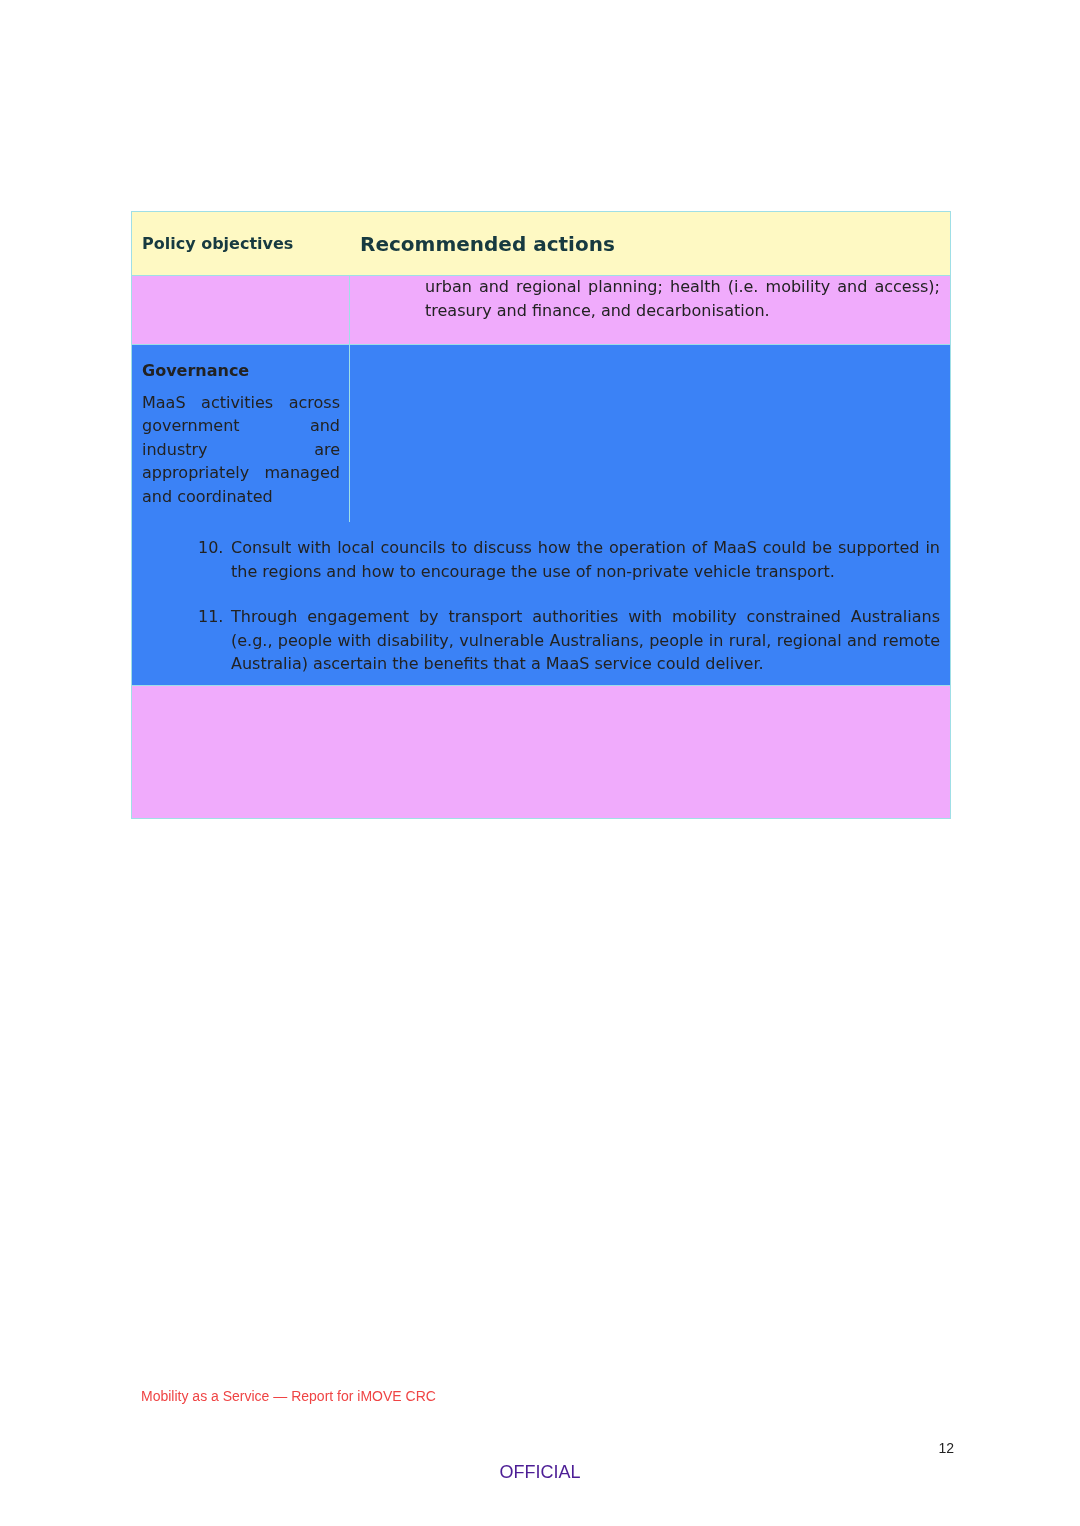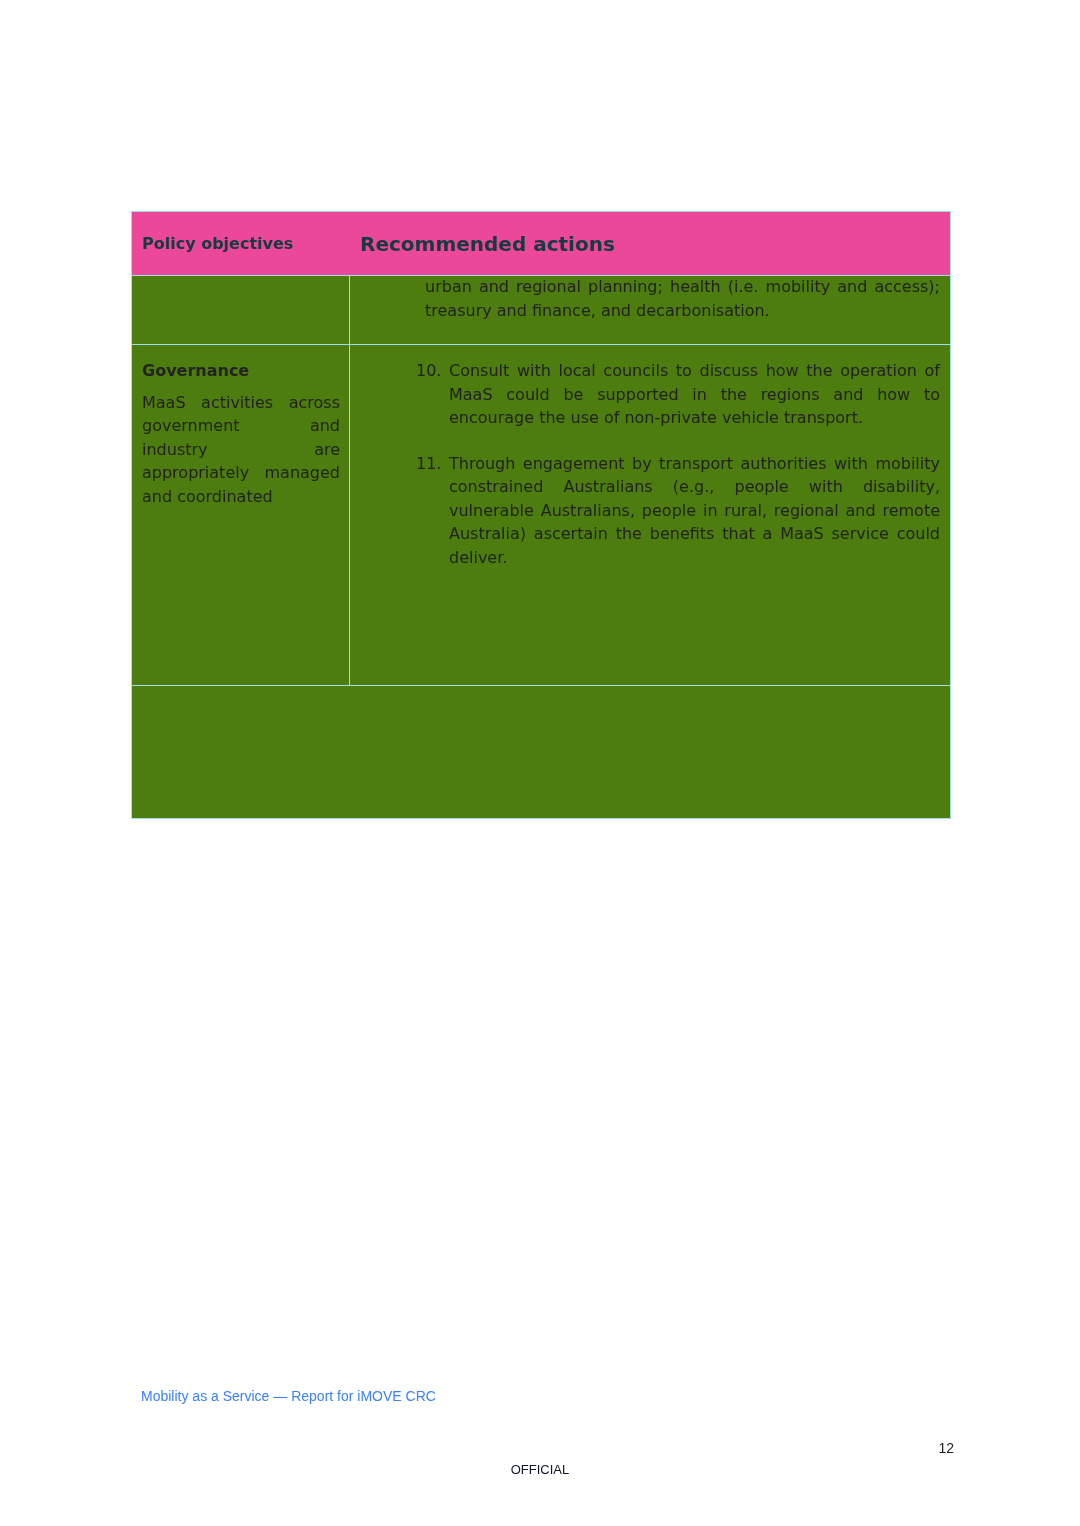--- a/index.html
+++ b/index.html
@@ -5,39 +5,39 @@
     html, body { margin: 0; padding: 0; }
     body {
       width: 1080px; height: 1526px; background: #ffffff; position: relative;
       font-family: "DejaVu Sans", sans-serif; color: #222;
     }
     .table {
       position: absolute; left: 131px; top: 211px; width: 818px;
       border: 1px solid #9fdfe6; border-collapse: collapse;
     }
     .hdr {
-      display: flex; height: 63px; background: #ec4899; align-items: center;
+      display: flex; height: 63px; background: #fef9c3; align-items: center;
     }
     .hdr .c1 { width: 218px; padding-left: 10px; box-sizing: border-box; font-weight: bold; font-size: 16px; color: #173a40; }
     .hdr .c2 { padding-left: 10px; font-weight: bold; font-size: 20px; color: #173a40; }
     .row { display: flex; border-top: 1px solid #9fdfe6; }
-    .row.shaded { background: #4d7c0f; }
-    .row.white { background: #4d7c0f; }
+    .row.shaded { background: #f0abfc; }
+    .row.white { background: #3b82f6; flex-direction: column; }
     .col1 { width: 218px; box-sizing: border-box; padding: 14px 9px 14px 10px; border-right: 1px solid #9fdfe6; font-size: 16px; line-height: 23.5px; }
     .col2 { flex: 1; box-sizing: border-box; padding: 14px 10px 14px 42px; font-size: 16px; line-height: 23.5px; }
     .obj-title { font-weight: bold; color: #222; }
     .obj-desc { margin-top: 8px; text-align: justify; text-align-last: left; }
     .action { display: flex; margin-bottom: 22px; }
     .action:last-child { margin-bottom: 0; }
     .num { width: 33px; flex: none; margin-left: 24px; }
     .txt { flex: 1; text-align: justify; }
     .cont { padding-left: 75px; text-align: justify; }
-    .footer-left { position: absolute; left: 141px; top: 1388px; font-family: "Liberation Sans", sans-serif; font-size: 14px; color: #3b82f6; }
+    .footer-left { position: absolute; left: 141px; top: 1388px; font-family: "Liberation Sans", sans-serif; font-size: 14px; color: #ef4444; }
     .footer-right { position: absolute; right: 126px; top: 1440px; font-family: "Liberation Sans", sans-serif; font-size: 14px; color: #222; }
-    .official { position: absolute; left: 0; width: 1080px; top: 1462px; text-align: center; font-family: "Liberation Sans", sans-serif; font-size: 13px; color: #0f172a; }
+    .official { position: absolute; left: 0; width: 1080px; top: 1462px; text-align: center; font-family: "Liberation Sans", sans-serif; font-size: 18px; color: #4c1d95; }
   </style>
 </head>
 <body>
 
 <div class="table">
   <div class="hdr">
     <div class="c1">Policy objectives</div>
     <div class="c2">Recommended actions</div>
   </div>
 

